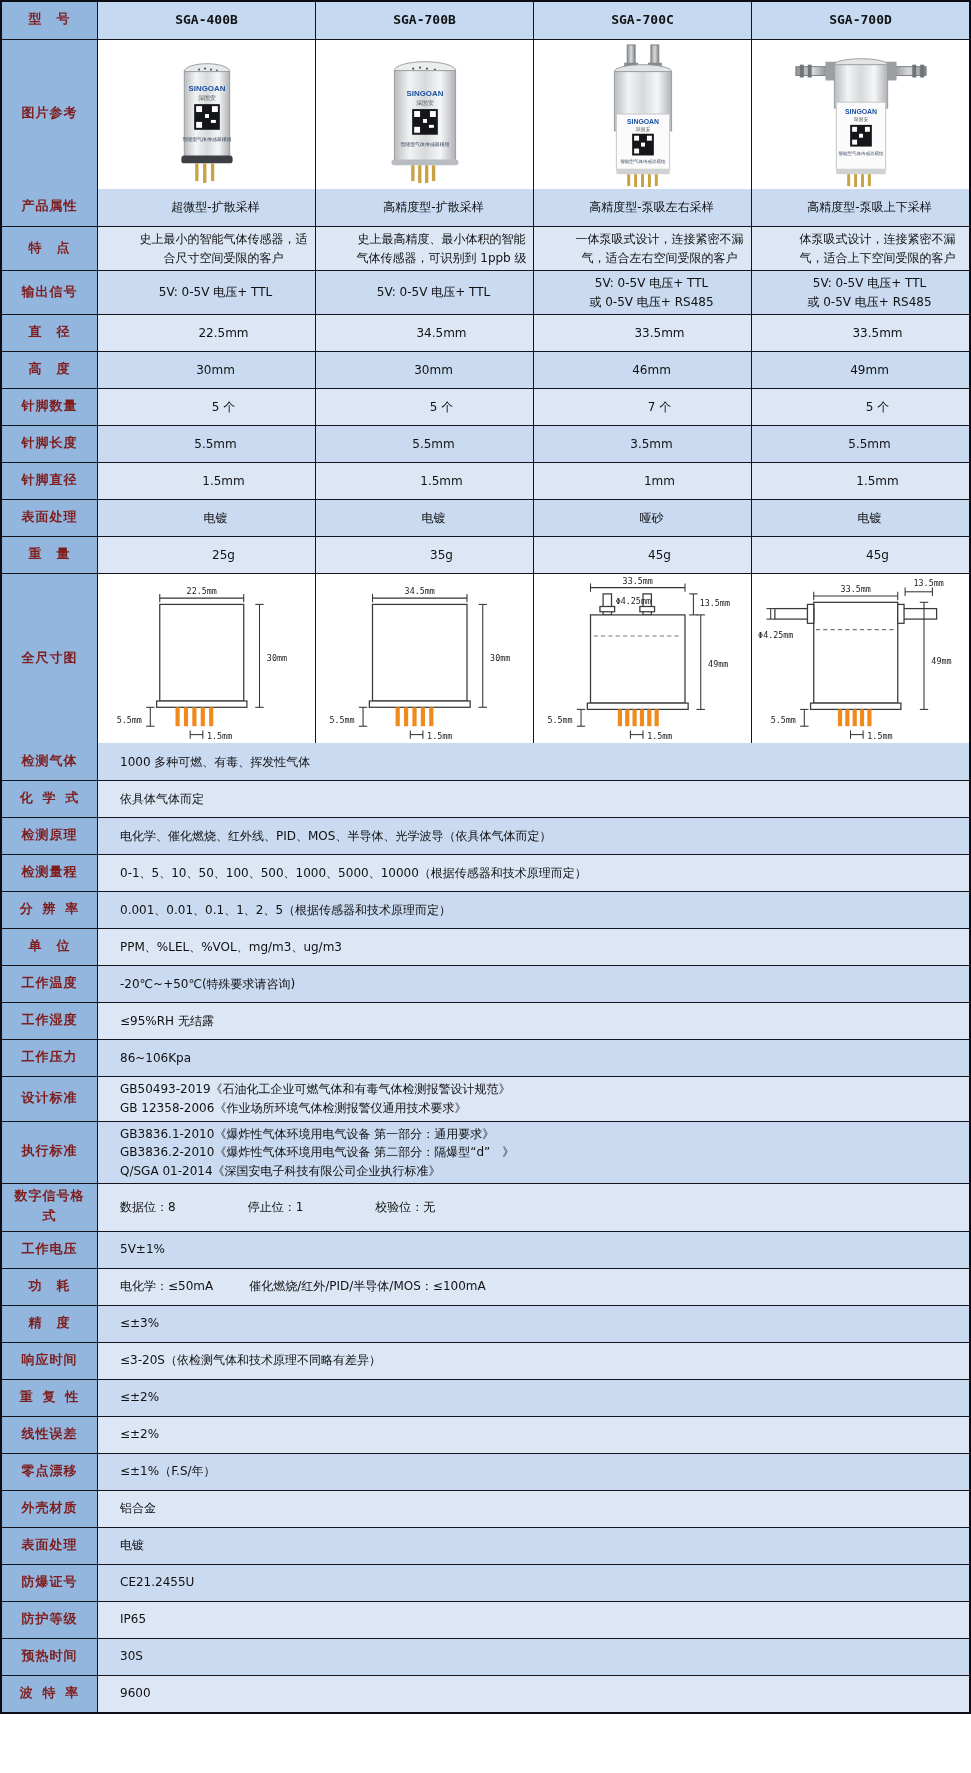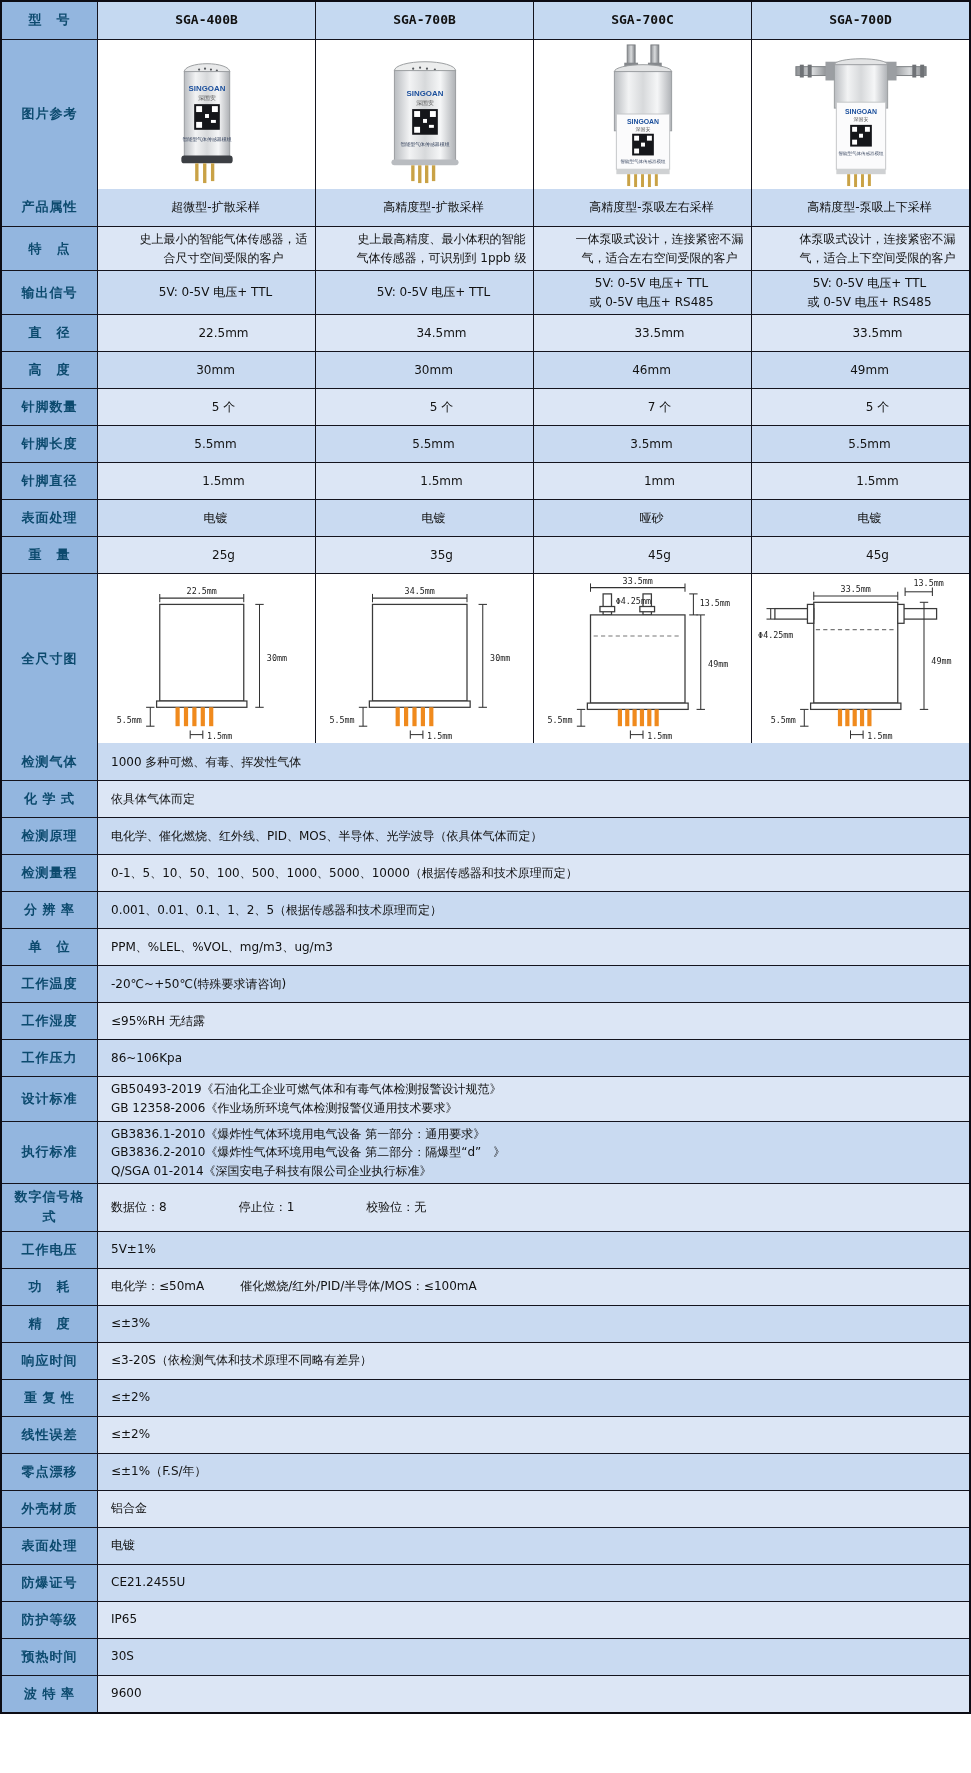--- a/index.html
+++ b/index.html
@@ -3,26 +3,26 @@
 <meta charset="utf-8">
 <style>
   html,body{margin:0;padding:0;background:#fff;}
   body{width:971px;font-family:"Liberation Sans","DejaVu Sans",sans-serif;color:#111;}
   .spec-table{width:967px;border:2px solid #0c0c14;}
   .row{display:grid;grid-template-columns:95px 1fr 1fr 1fr 1fr;}
   .row.full{grid-template-columns:95px 1fr;}
   .cell{border-left:1px solid #14141e;border-top:1px solid #14141e;display:flex;align-items:center;justify-content:center;text-align:center;box-sizing:border-box;padding:3px 6px;min-height:37px;line-height:1.55;}
   .row:first-child .cell{border-top:none;}
   .cell:first-child{border-left:none;}
-  .label{background:#93b6df;font-weight:bold;font-size:13px;color:#0c4a6e;letter-spacing:1px;white-space:pre-wrap;}
+  .label{background:#93b6df;font-weight:bold;font-size:13px;color:#7f1d1d;letter-spacing:1px;white-space:pre-wrap;font-family:Liberation Mono, monospace;}
   .model{background:#c5d9f1;font-weight:bold;font-size:13px;font-family:"DejaVu Sans Mono","Liberation Mono",monospace;text-align:center;}
   .tintA{background:#c9daf1;padding-left:24px;}
   .tintB{background:#dce6f5;padding-left:40px;}
   .val{font-size:12px;white-space:pre-line;font-family:"DejaVu Sans","Liberation Sans",sans-serif;}
-  .row.full .val{justify-content:flex-start;text-align:left;padding-left:13px;white-space:pre-wrap;}
+  .row.full .val{justify-content:flex-start;text-align:left;padding-left:22px;white-space:pre-wrap;}
   .photo-cell,.diagram-cell{background:#ffffff;padding:0;}
   .photo-row .cell{height:150px;}
   .diagram-row .cell{height:170px;}
   .std-lines{display:flex;flex-direction:column;align-items:flex-start;}
   svg{display:block;}
   .dimtext{font-family:"DejaVu Sans Mono","Liberation Mono",monospace;font-size:8px;fill:#222;}
   .dimline{stroke:#333;stroke-width:1;fill:none;}
   .bodyline{stroke:#3a3a3a;stroke-width:1.2;fill:#fff;}
   .dash{stroke:#777;stroke-width:1;stroke-dasharray:4 3;fill:none;}
   .pin{fill:#f08a1d;}

